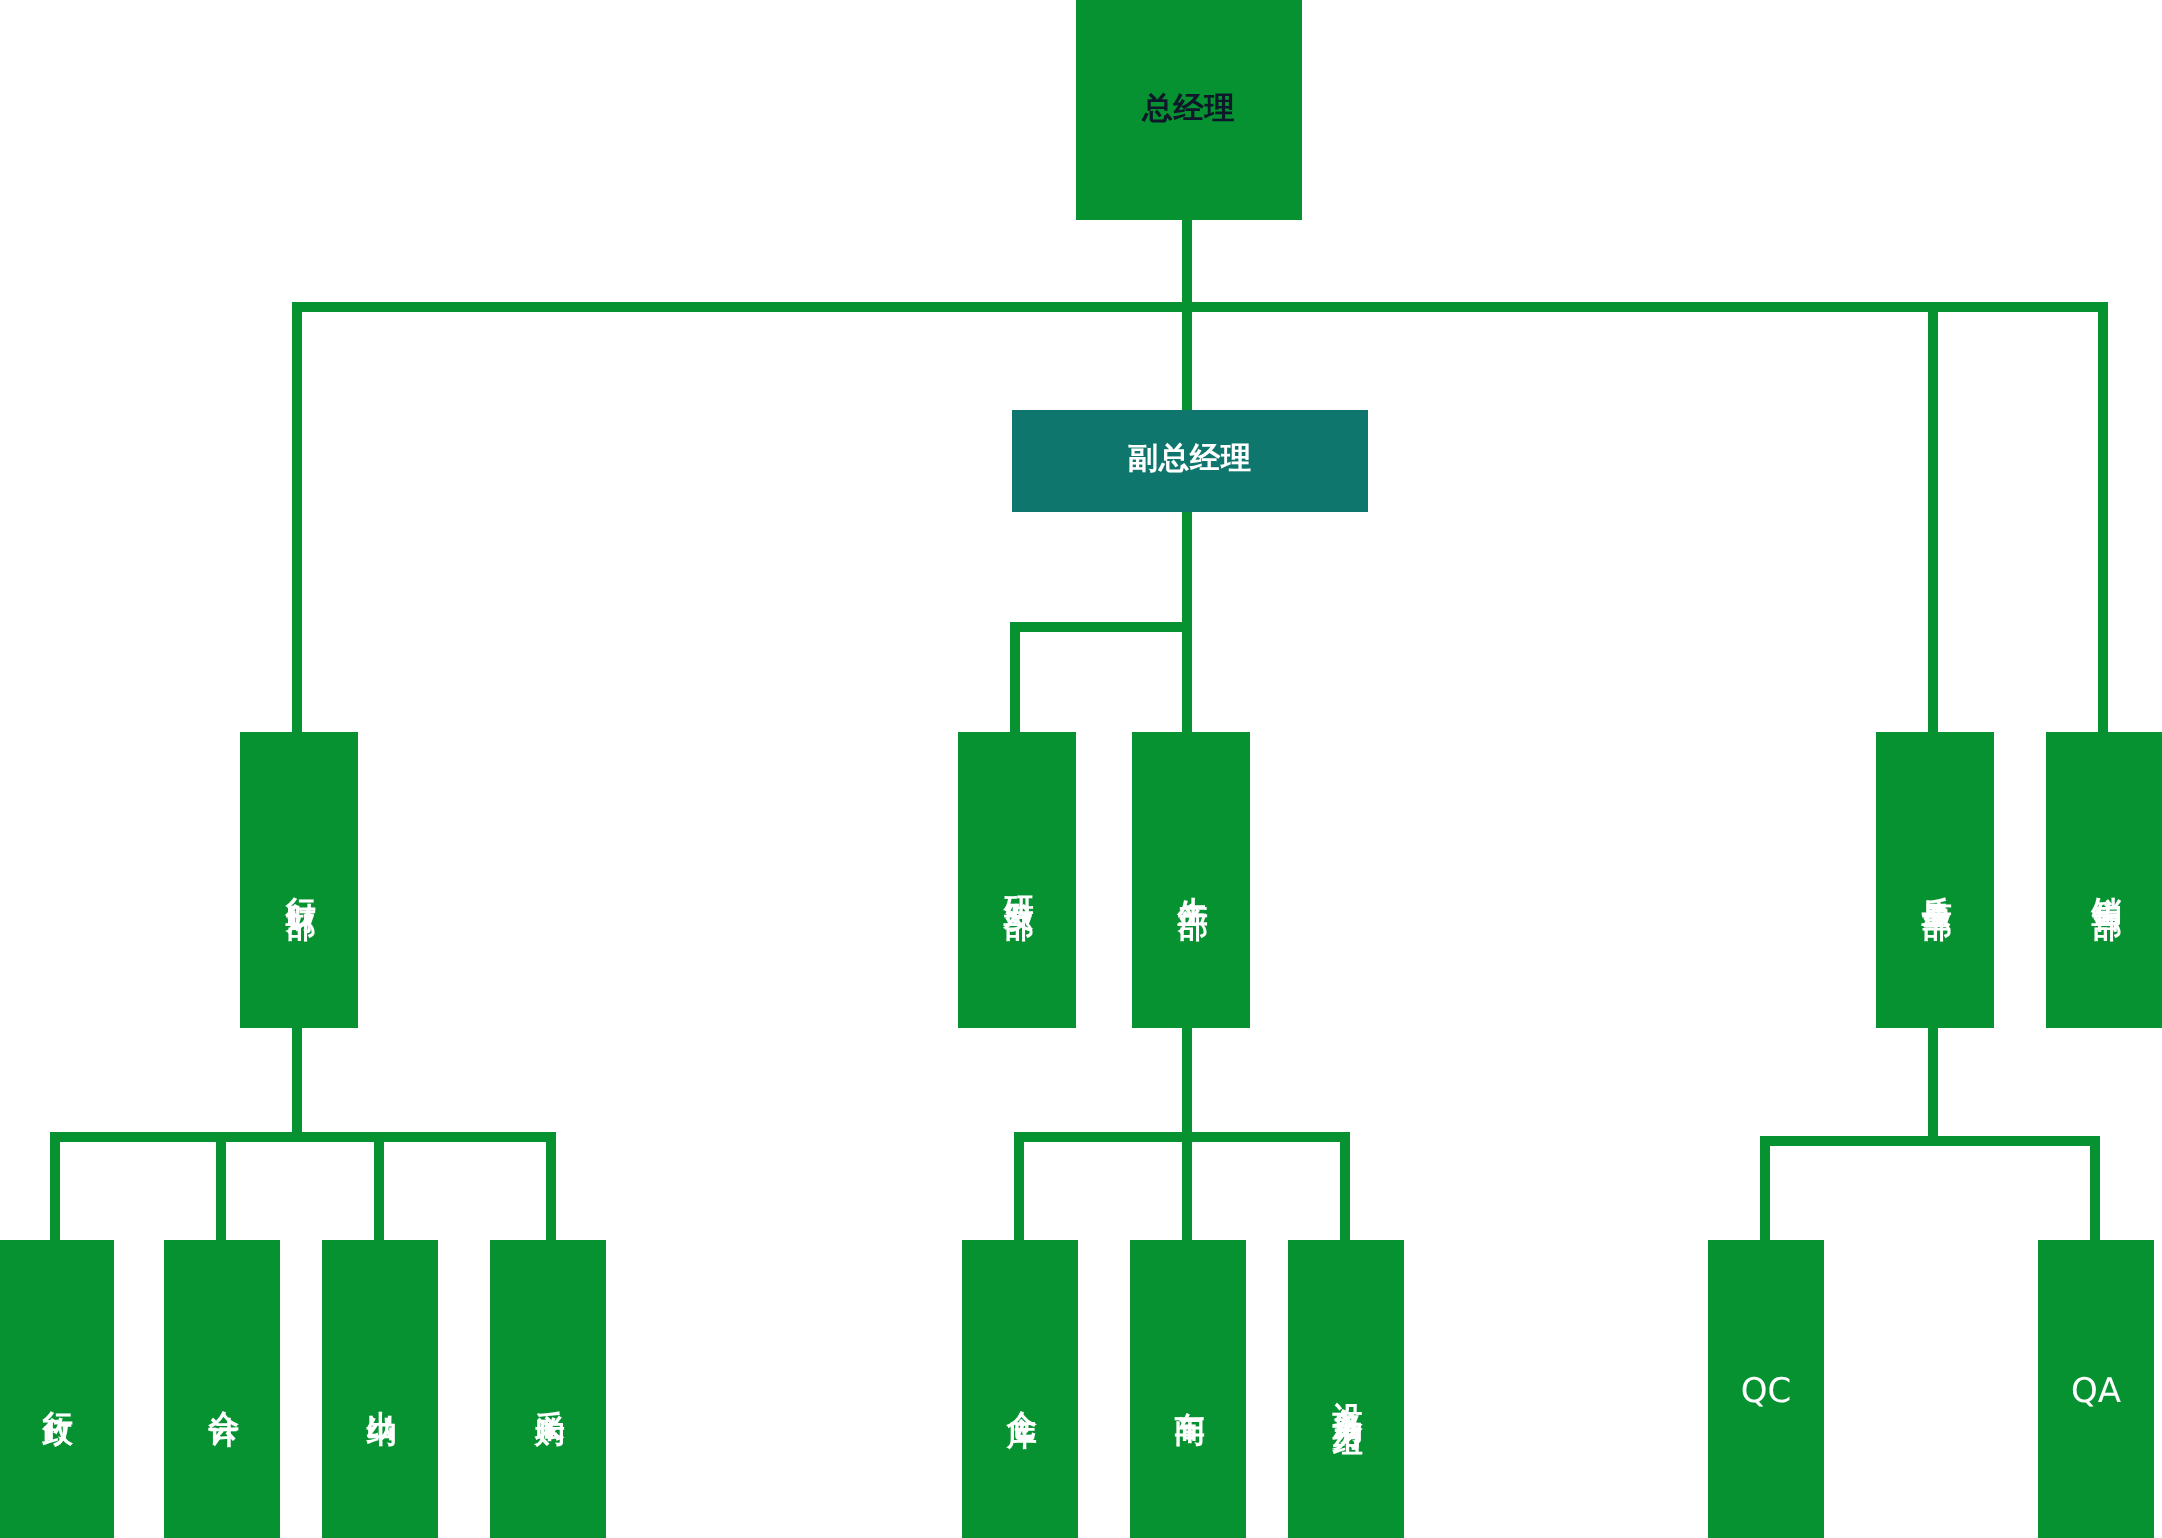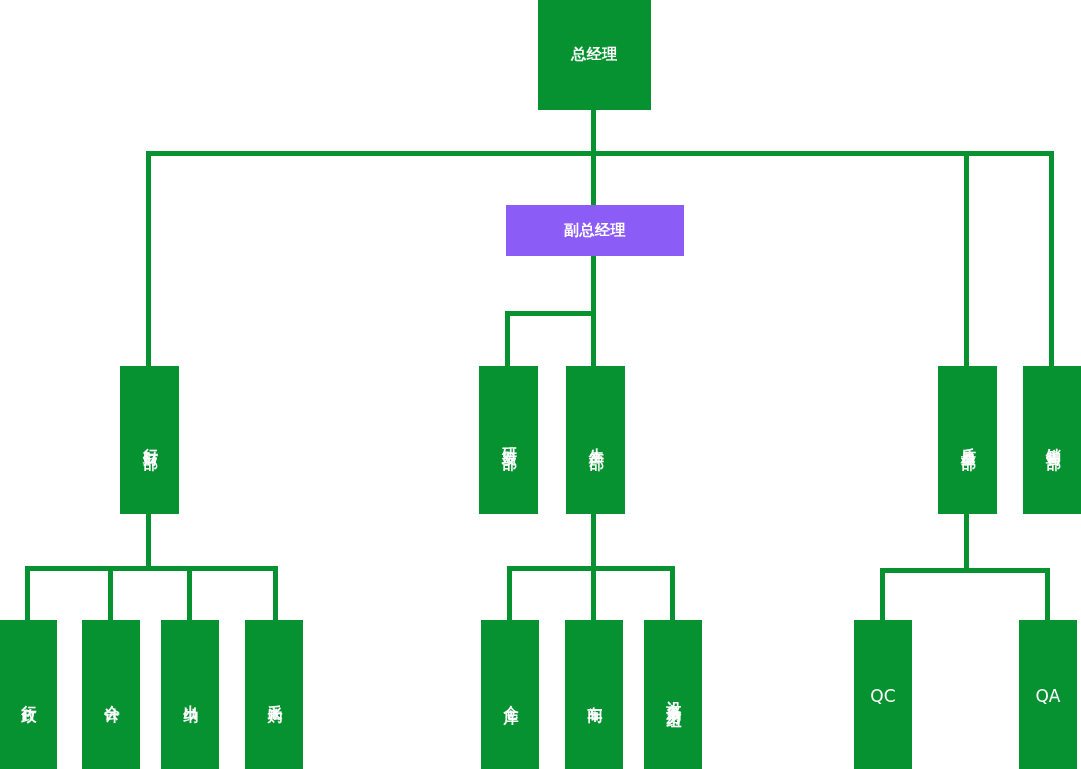--- a/index.html
+++ b/index.html
@@ -69,22 +69,22 @@
       <div class="edge" style="left: 507px; top: 566px; width: 168px; height: 5px; background: rgb(6, 146, 48);"></div>
       <div class="edge" style="left: 507px; top: 566px; width: 5px; height: 56px; background: rgb(6, 146, 48);"></div>
       <div class="edge" style="left: 591px; top: 566px; width: 5px; height: 56px; background: rgb(6, 146, 48);"></div>
       <div class="edge" style="left: 670px; top: 566px; width: 5px; height: 56px; background: rgb(6, 146, 48);"></div>
       <div class="edge" style="left: 964px; top: 514px; width: 5px; height: 58px; background: rgb(6, 146, 48);"></div>
       <div class="edge" style="left: 880px; top: 568px; width: 170px; height: 5px; background: rgb(6, 146, 48);"></div>
       <div class="edge" style="left: 880px; top: 568px; width: 5px; height: 54px; background: rgb(6, 146, 48);"></div>
       <div class="edge" style="left: 1045px; top: 568px; width: 5px; height: 54px; background: rgb(6, 146, 48);"></div>
     </div>
   <div id="node-layer">
-      <div class="node" style="left: 538px; top: 0px; width: 113px; height: 110px; background: rgb(6, 146, 48); color: #ffffff; text-align: center;">总经理</div>
-      <div class="node" style="left: 506px; top: 205px; width: 178px; height: 51px; background: #8b5cf6; color: rgb(255, 255, 255); font-family: Liberation Serif, serif;">副总经理</div>
+      <div class="node" style="left: 538px; top: 0px; width: 113px; height: 110px; background: rgb(6, 146, 48); color: #0f172a; text-align: center;">总经理</div>
+      <div class="node" style="left: 506px; top: 205px; width: 178px; height: 51px; background: #0f766e; color: rgb(255, 255, 255); font-family: Liberation Serif, serif;">副总经理</div>
       <div class="node vertical" style="left: 120px; top: 366px; width: 59px; height: 148px; background: rgb(6, 146, 48); color: rgb(255, 255, 255);">行财部</div>
       <div class="node vertical" style="left: 479px; top: 366px; width: 59px; height: 148px; background: rgb(6, 146, 48); color: rgb(255, 255, 255);">研发部</div>
       <div class="node vertical" style="left: 566px; top: 366px; width: 59px; height: 148px; background: rgb(6, 146, 48); color: rgb(255, 255, 255);">生产部</div>
       <div class="node vertical" style="left: 938px; top: 366px; width: 59px; height: 148px; background: rgb(6, 146, 48); color: rgb(255, 255, 255);">质量部</div>
       <div class="node vertical" style="left: 1023px; top: 366px; width: 59px; height: 148px; background: rgb(6, 146, 48); color: rgb(255, 255, 255);">销售部</div>
       <div class="node vertical" style="left: -1px; top: 620px; width: 58px; height: 152px; background: rgb(6, 146, 48); color: rgb(255, 255, 255);">行政</div>
       <div class="node vertical" style="left: 82px; top: 620px; width: 58px; height: 152px; background: rgb(6, 146, 48); color: rgb(255, 255, 255);">会计</div>
       <div class="node vertical" style="left: 161px; top: 620px; width: 58px; height: 152px; background: rgb(6, 146, 48); color: rgb(255, 255, 255);">出纳</div>
       <div class="node vertical" style="left: 245px; top: 620px; width: 58px; height: 152px; background: rgb(6, 146, 48); color: rgb(255, 255, 255);">采购</div>
       <div class="node vertical" style="left: 481px; top: 620px; width: 58px; height: 152px; background: rgb(6, 146, 48); color: rgb(255, 255, 255);">仓库</div>

